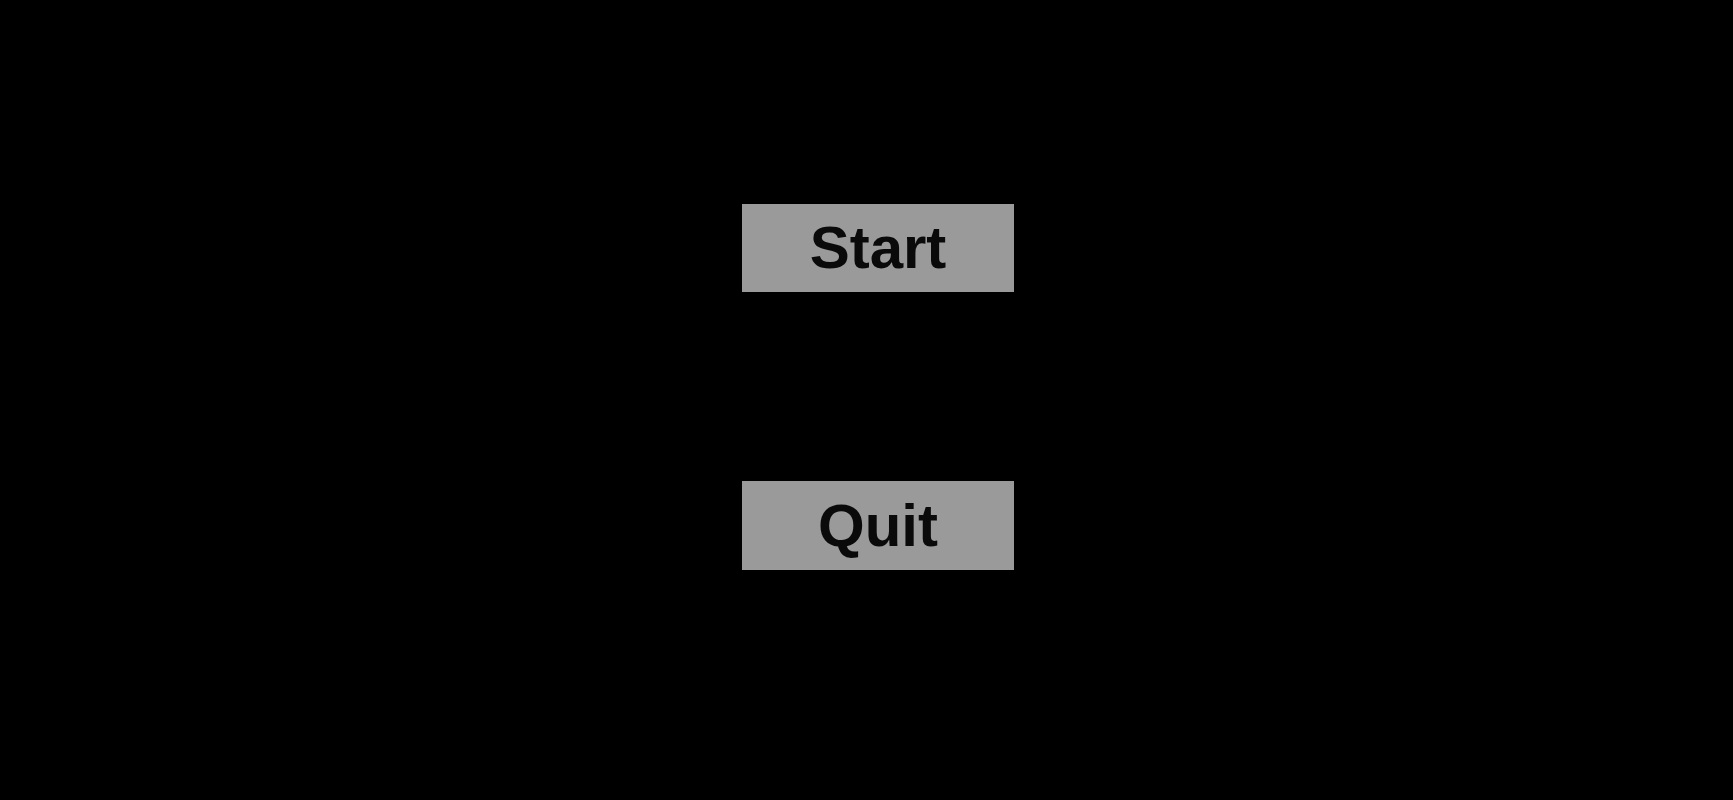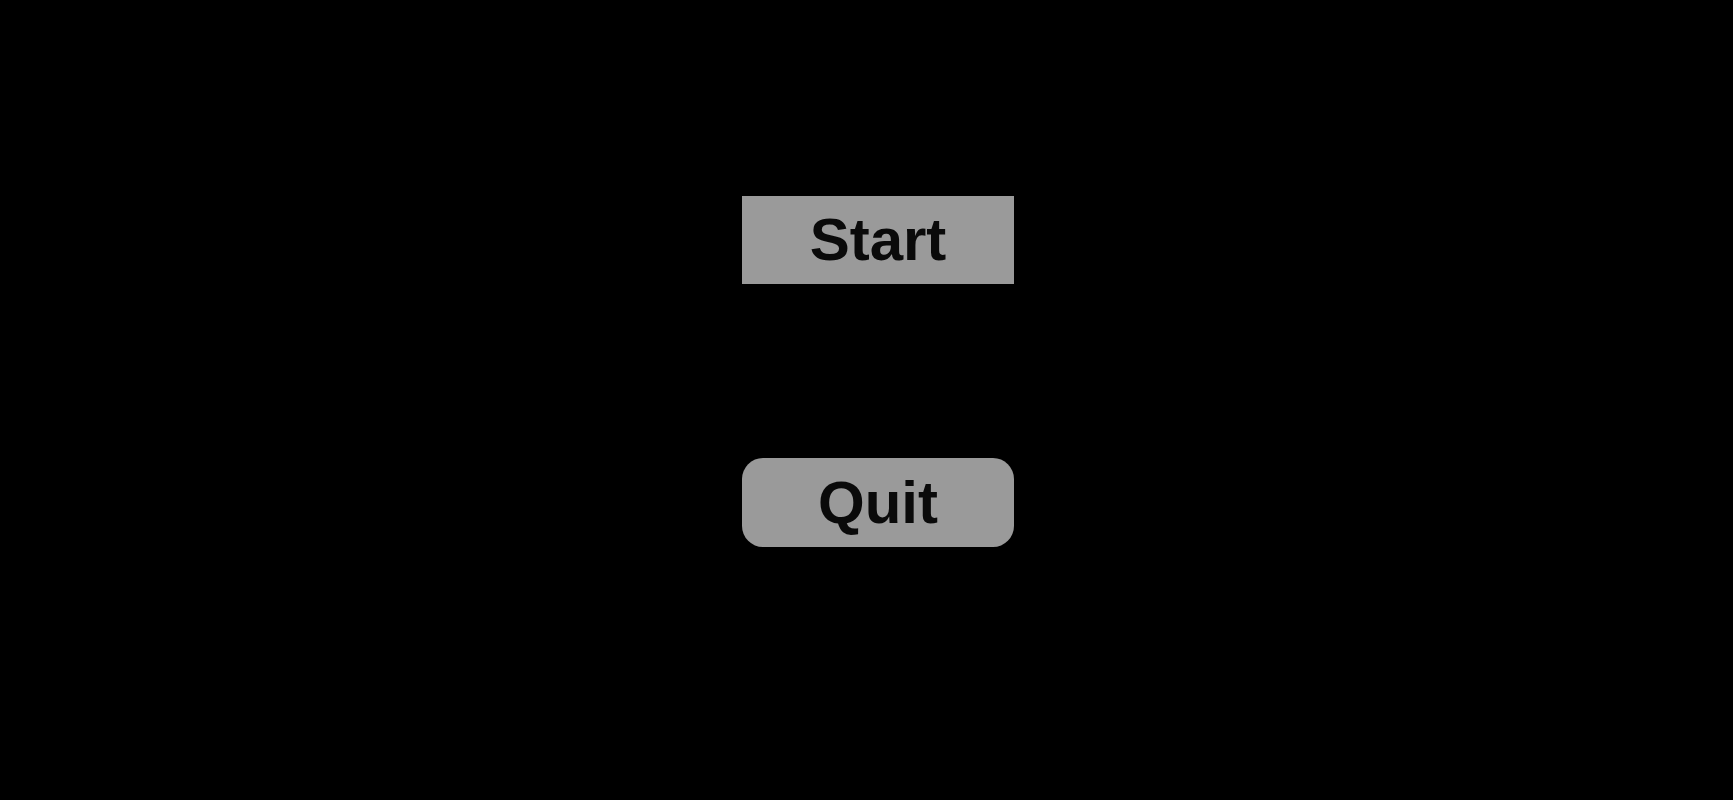--- a/index.html
+++ b/index.html
@@ -24,23 +24,24 @@
     display: flex;
     align-items: center;
     justify-content: center;
     font-size: 60px;
     font-weight: 600;
     line-height: 1;
     border: none;
     padding: 0;
     cursor: pointer;
     user-select: none;
+    margin-top: 8px;
   }
   #start-button { top: 196px; }
-  #quit-button  { top: 458px; height: 89px; border-radius: 21px; }
+  #quit-button  { top: 473px; height: 89px; }
 </style>
 </head>
 <body>
 
 <div class="menu-button" id="start-button">
   <span>Start</span>
 </div>
 
 <div class="menu-button" id="quit-button">
   <span>Quit</span>

